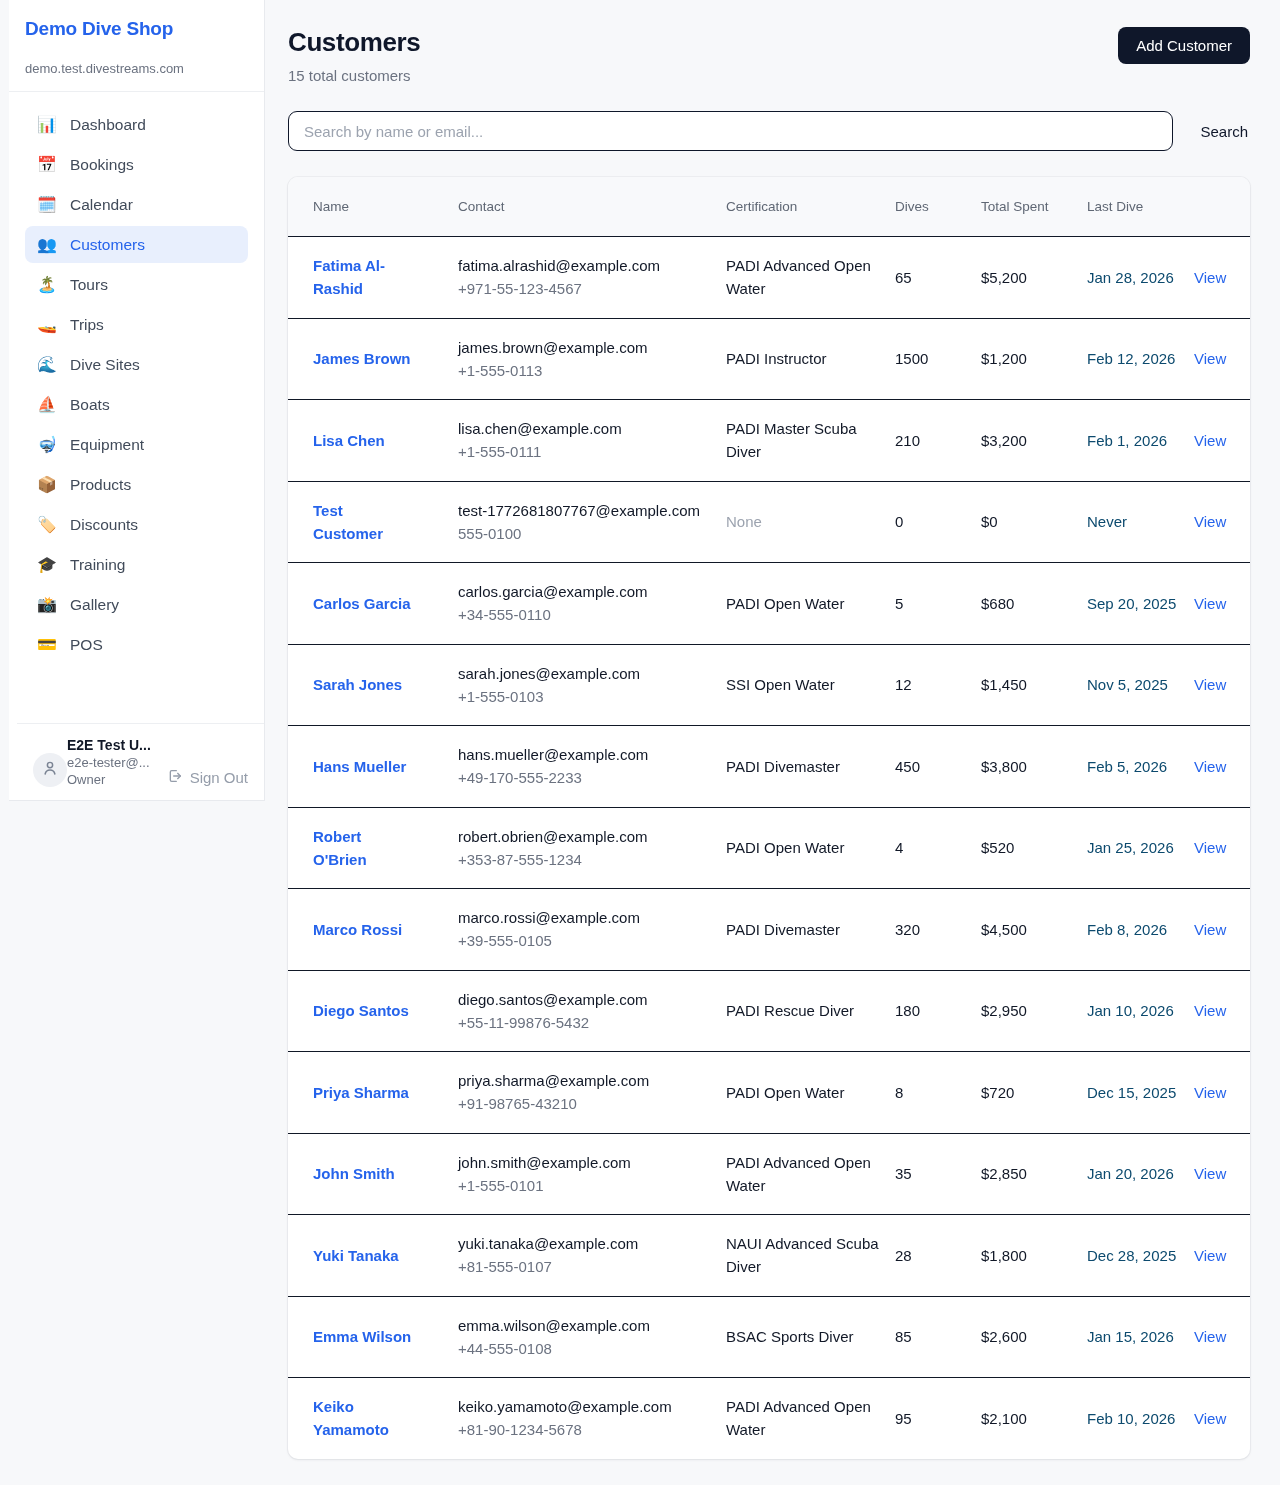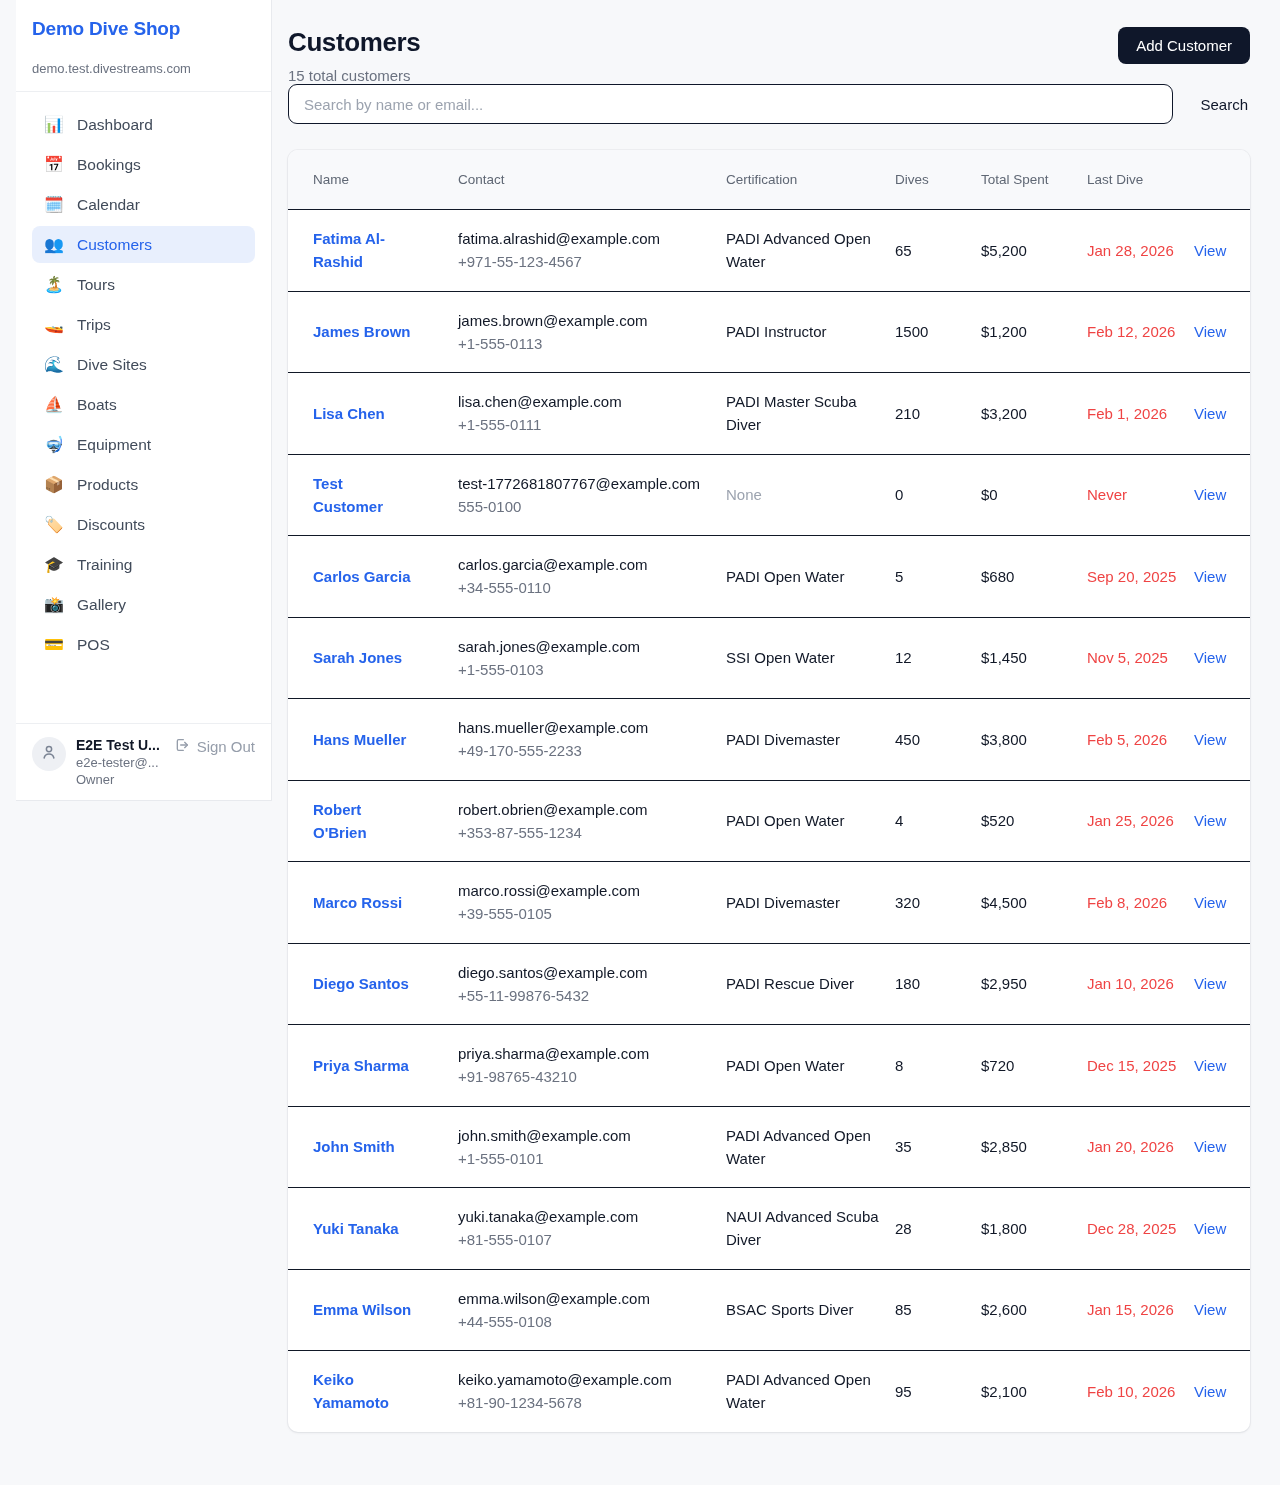--- a/index.html
+++ b/index.html
@@ -7,21 +7,21 @@
   body {
     font-family:"Liberation Sans", sans-serif;
     background:#f7f8fa;
     color:#111827;
     position:relative;
     overflow:hidden;
   }
 
   
   .sidebar {
-    position:absolute; top:0; left:16px;
+    position:absolute; top:0; left:9px;
     width:256px; height:801px;
     background:#ffffff;
     border-right:1px solid #e8eaee;
     border-bottom:1px solid #e8eaee;
     display:flex; flex-direction:column;
   }
   .brand { padding:18px 16px 15px; border-bottom:1px solid #edeff2; }
   .brand-name { color:#2563eb; font-size:19px; font-weight:bold; letter-spacing:-0.2px; cursor:pointer; }
   .brand-domain { color:#6b7280; font-size:13px; margin-top:21px; }
   .nav { flex:1; padding:14px 16px; }
@@ -29,21 +29,21 @@
     display:flex; align-items:center; gap:13px;
     padding:9px 12px; margin-bottom:3px;
     border-radius:8px; cursor:pointer;
     color:#414b5a; font-size:15.5px;
   }
   .nav-item.active { background:#e8effd; color:#2563eb; }
   .nav-icon { width:20px; font-size:16px; text-align:center; flex:none; }
   .user-footer {
     border-top:1px solid #edeff2;
     padding:13px 16px;
-    display:flex; align-items:flex-start; gap:10px;
+    display:flex; align-items:flex-end; gap:0;margin-left:8px;
   }
   .avatar {
     width:34px; height:34px; border-radius:50%;
     background:#eef0f4; color:#7b8494;
     display:flex; align-items:center; justify-content:center; flex:none;
   }
   .user-info { flex:1; min-width:0; }
   .user-name { font-size:14px; font-weight:bold; color:#111827; white-space:nowrap; overflow:hidden; }
   .user-email, .user-role { font-size:13px; color:#6b7280; margin-top:2px; white-space:nowrap; overflow:hidden; }
   .signout {
@@ -56,21 +56,21 @@
   .main { margin-left:256px; padding:27px 30px 30px 32px; }
   .page-head { display:flex; justify-content:space-between; align-items:flex-start; }
   .page-title { font-size:26px; font-weight:bold; color:#0f172a; letter-spacing:-0.4px; }
   .page-sub { font-size:15px; color:#6b7280; margin-top:9px; }
   .btn-primary {
     background:#0f172a; color:#ffffff;
     font-size:15px; font-family:inherit;
     border:none; border-radius:8px;
     padding:0 18px; height:37px; cursor:pointer;
   }
-  .search-row { display:flex; align-items:center; gap:25px; }
+  .search-row { display:flex; align-items:center; gap:25px; margin-top:27px; }
   .search-input {
     flex:1; height:40px;
     border:1.5px solid #0f172a; border-radius:9px;
     padding:0 15px; font-size:15px; font-family:inherit;
     background:#ffffff; color:#111827; outline:none;
   }
   .search-input::placeholder { color:#9ca3af; }
   .search-btn {
     background:none; border:none; cursor:pointer;
     font-size:15px; color:#0f172a; font-family:inherit; padding:4px 2px;
@@ -105,21 +105,21 @@
     min-height:80px;
   }
   .trow:last-child { border-bottom:none; }
   .c-name { padding-right:30px; }
   .name-link { color:#2563eb; font-weight:bold; text-decoration:none; cursor:pointer; }
   .contact-email { color:#111827; word-break:break-word; }
   .contact-phone { color:#6b7280; }
   .c-cert { color:#111827; }
   .c-cert.muted { color:#9ca3af; }
   .c-dives, .c-total { color:#111827; }
-  .c-last { color:#ef4444; }
+  .c-last { color:#0c4a6e; }
   .c-view { white-space:nowrap; }
   .view-link { color:#2563eb; text-decoration:none; cursor:pointer; }
 </style>
 </head>
 <body>
 
 <aside class="sidebar">
   <div class="brand">
     <div class="brand-name">Demo Dive Shop</div>
     <div class="brand-domain">demo.test.divestreams.com</div>

